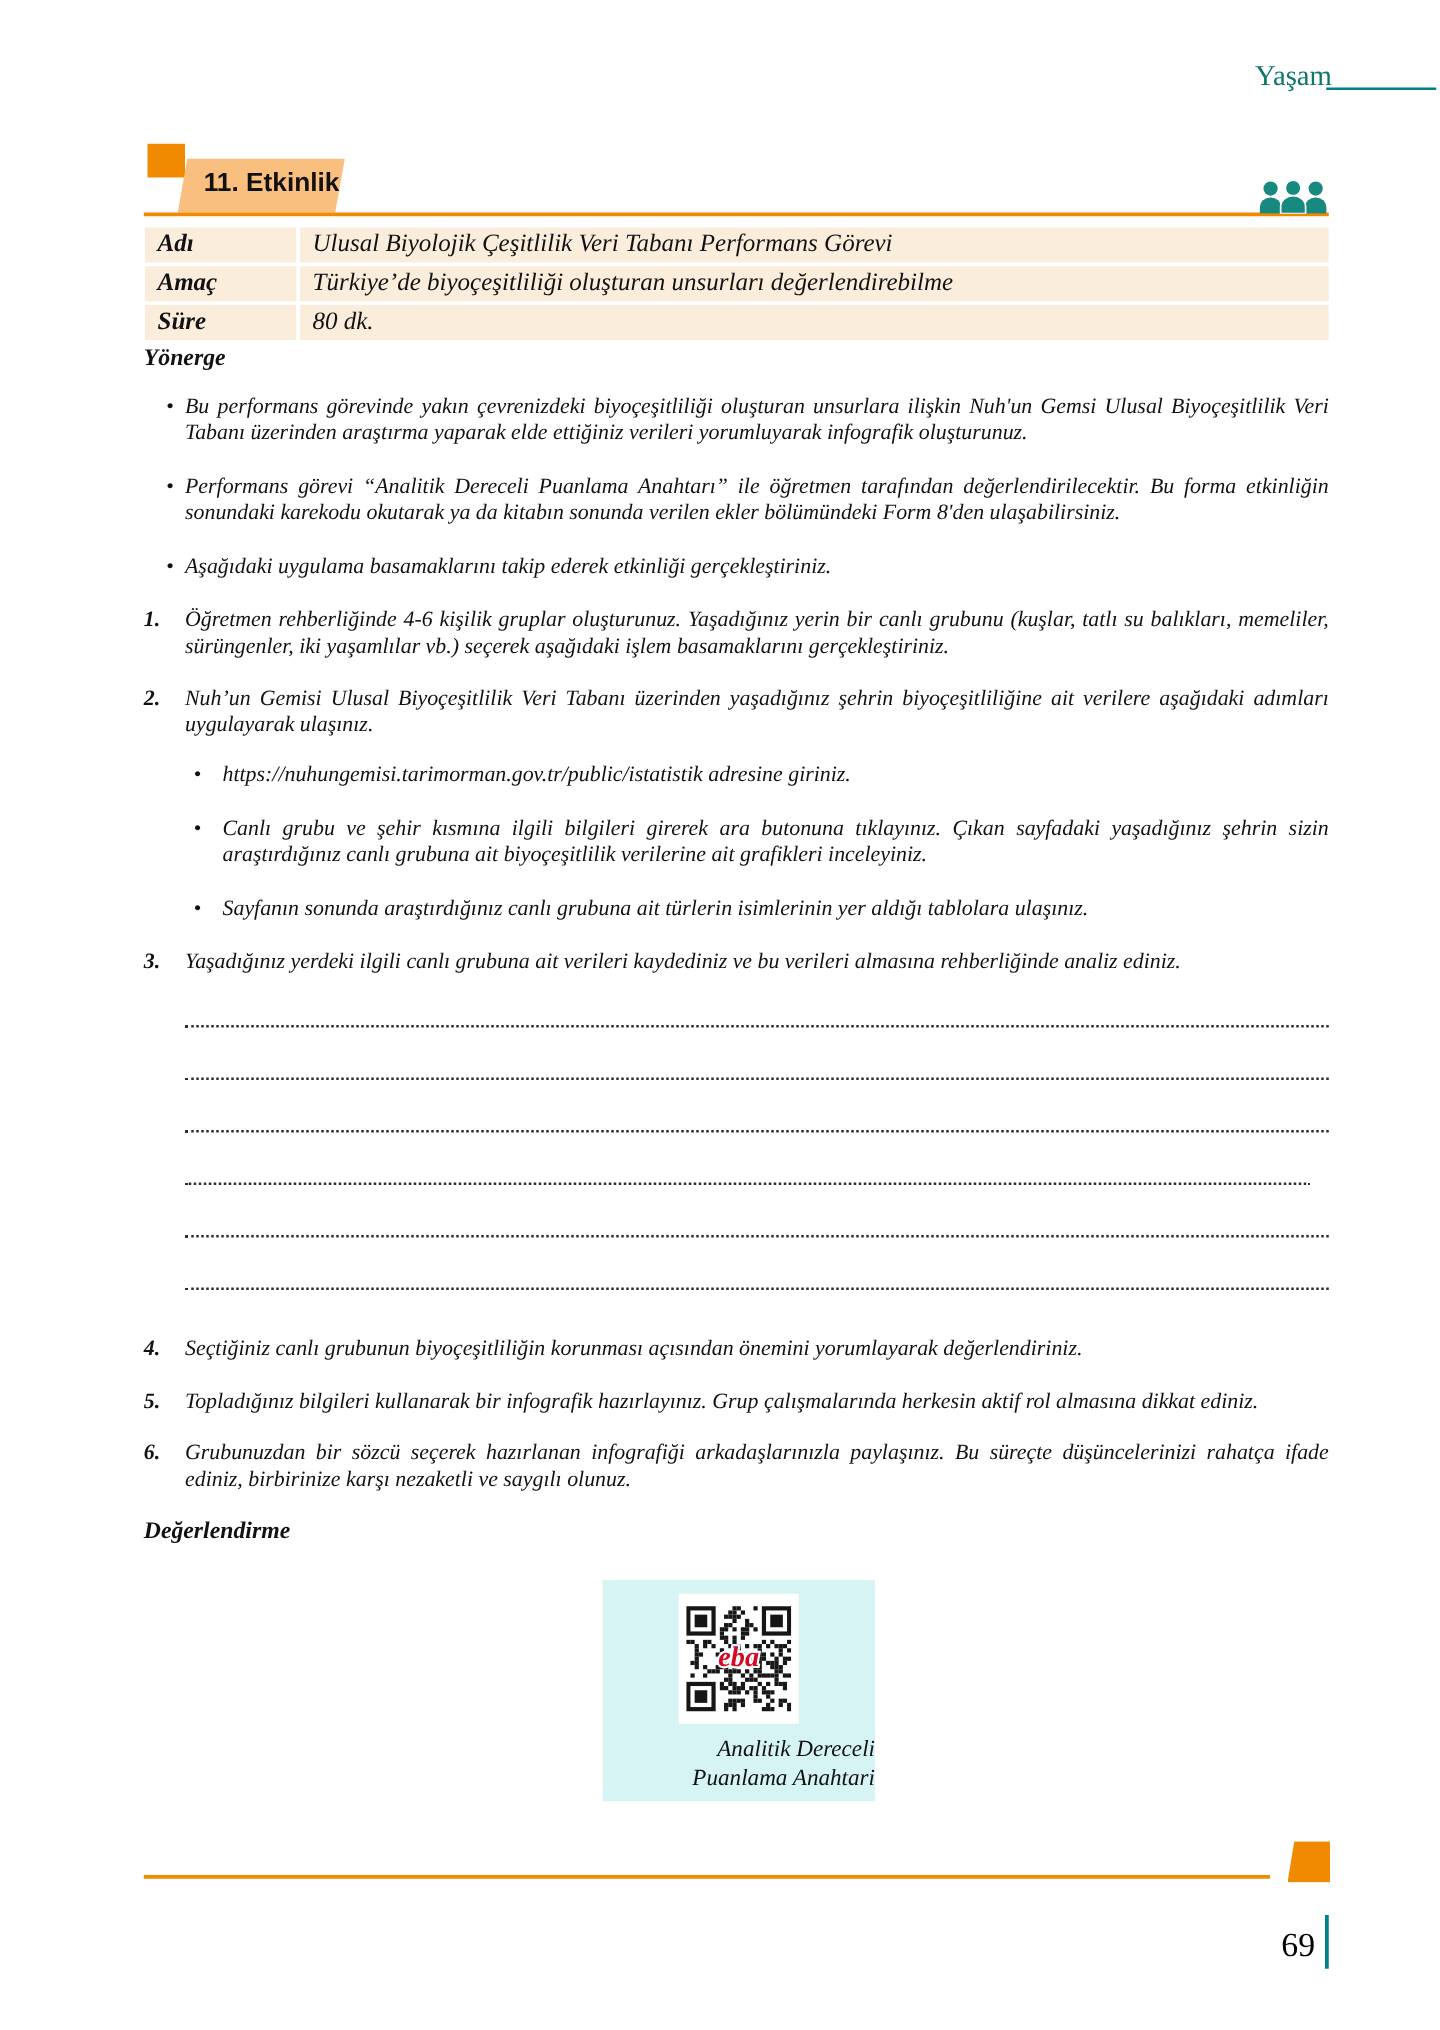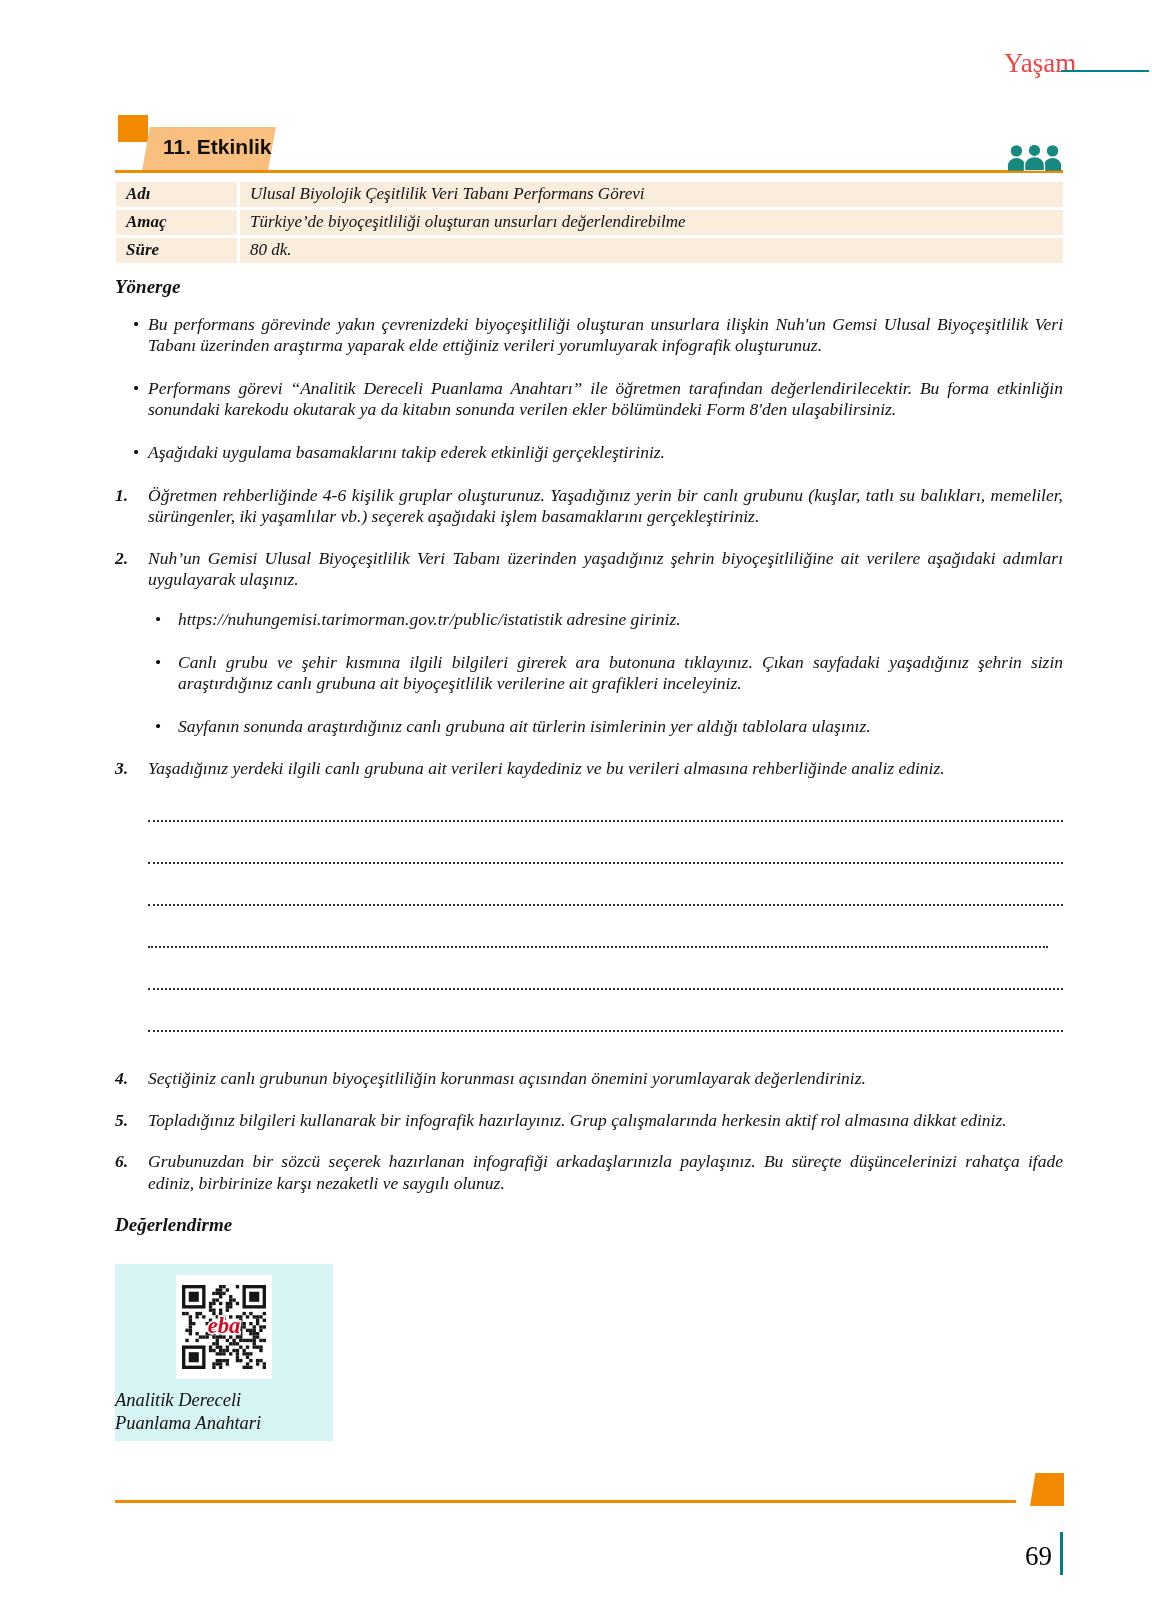--- a/index.html
+++ b/index.html
@@ -8,21 +8,21 @@
     background: #ffffff;
     position: relative;
     font-family: "Liberation Serif", serif;
     color: #121212;
     overflow: hidden;
   }
 
   
   .rh-label {
     position: absolute; left: 1004px; top: 48px;
-    font-size: 27px; color: #ef4444; font-style: normal;
+    font-size: 23px; color: #0f766e; font-style: normal;
   }
   .rh-rule {
     position: absolute; left: 1061px; top: 70px;
     width: 88px; height: 2px; background: #00808a;
   }
 
   
   .corner-square {
     position: absolute; left: 118px; top: 115px;
     width: 30px; height: 27px; background: #f18a00;
@@ -44,21 +44,21 @@
     width: 948px; height: 3px; background: #f18a00;
   }
   .people-icon {
     position: absolute; left: 1006px; top: 144px;
     width: 57px; height: 27px;
   }
 
   
   .info-table {
     position: absolute; left: 116px; top: 182px;
-    width: 947px; font-style: italic; font-size: 17px;
+    width: 947px; font-style: italic; font-size: 20px;
   }
   .info-row { display: flex; gap: 3px; margin-bottom: 3px; }
   .info-label {
     width: 121px; flex: none;
     background: #fbeddc; box-sizing: border-box;
     font-weight: bold; padding: 2px 0 3px 10px;
   }
   .info-value {
     flex: 1; background: #fbeddc;
     box-sizing: border-box; padding: 2px 0 3px 10px;
@@ -92,34 +92,34 @@
   .answer-line {
     height: 40px;
     border-bottom: 2px dotted #2e2e2e;
   }
   .answer-line.short { width: 98.4%; }
 
   .deg-heading { margin-bottom: 28px; }
 
   
   .qr-box {
-    margin-top: 18px;
+    margin-left: 367px; margin-top: 18px;
     width: 218px; height: 177px;
     background: #d7f4f5;
     text-align: center; box-sizing: border-box;
     padding-top: 11px;
   }
   .qr-white {
     display: inline-block; width: 96px; height: 104px;
     background: #ffffff; box-sizing: border-box; padding-top: 8px;
   }
   .qr-white svg { width: 84px; height: 88px; display: block; margin: 0 auto; }
   .qr-caption {
     font-style: italic; font-size: 18.5px; line-height: 23px;
-    white-space: pre-line; margin-top: 5px; text-align: left;
+    white-space: pre-line; margin-top: 5px; text-align: right;
   }
 
   
   .bottom-rule {
     position: absolute; left: 115px; top: 1500px;
     width: 901px; height: 3px; background: #f18a00;
   }
   .bottom-trap {
     position: absolute; left: 1030px; top: 1473px;
     width: 34px; height: 33px; background: #f18a00;

